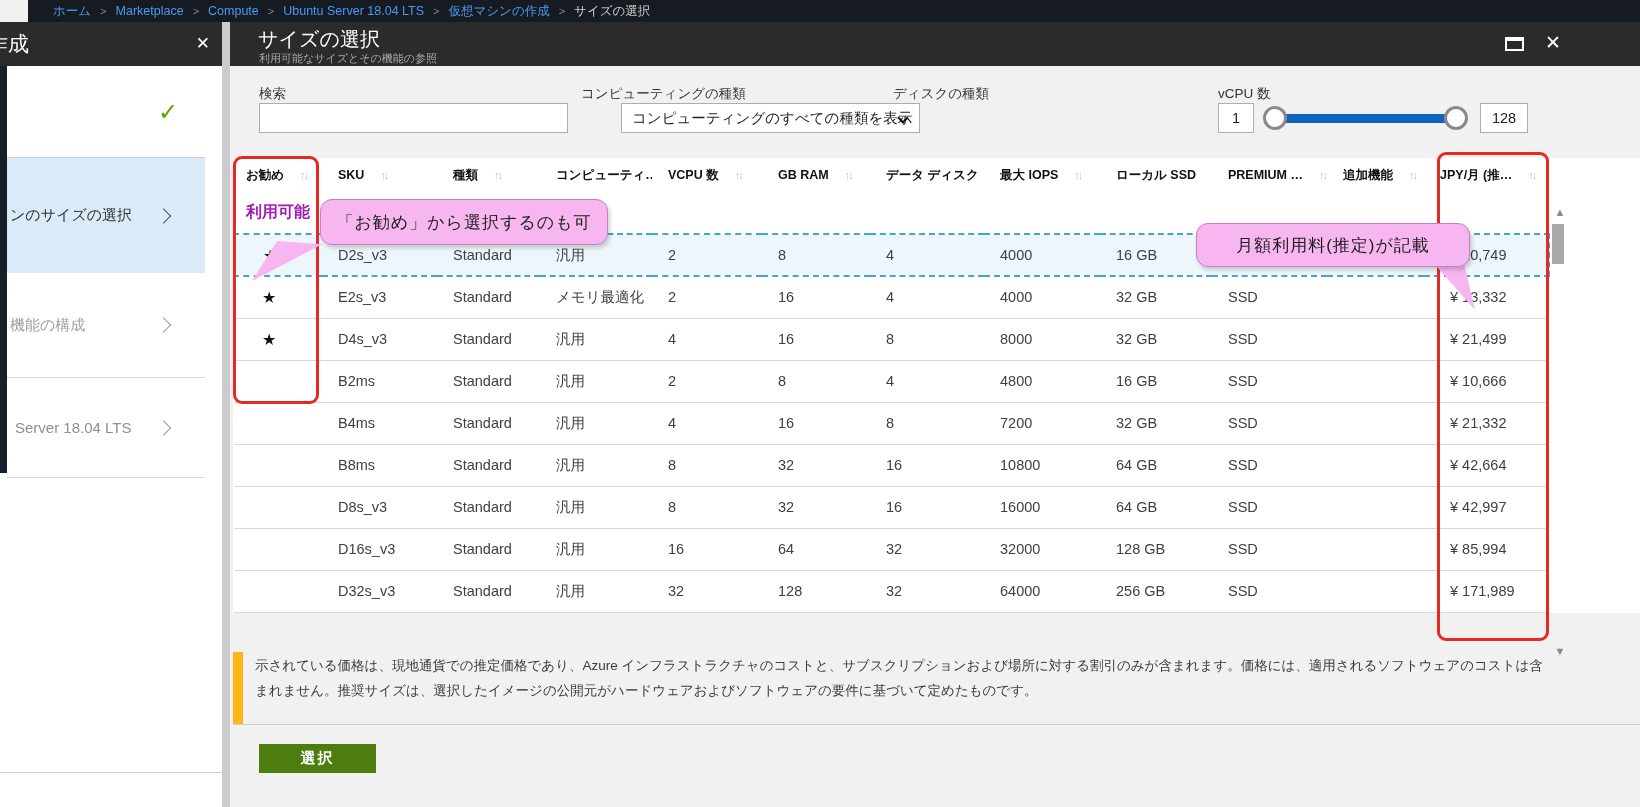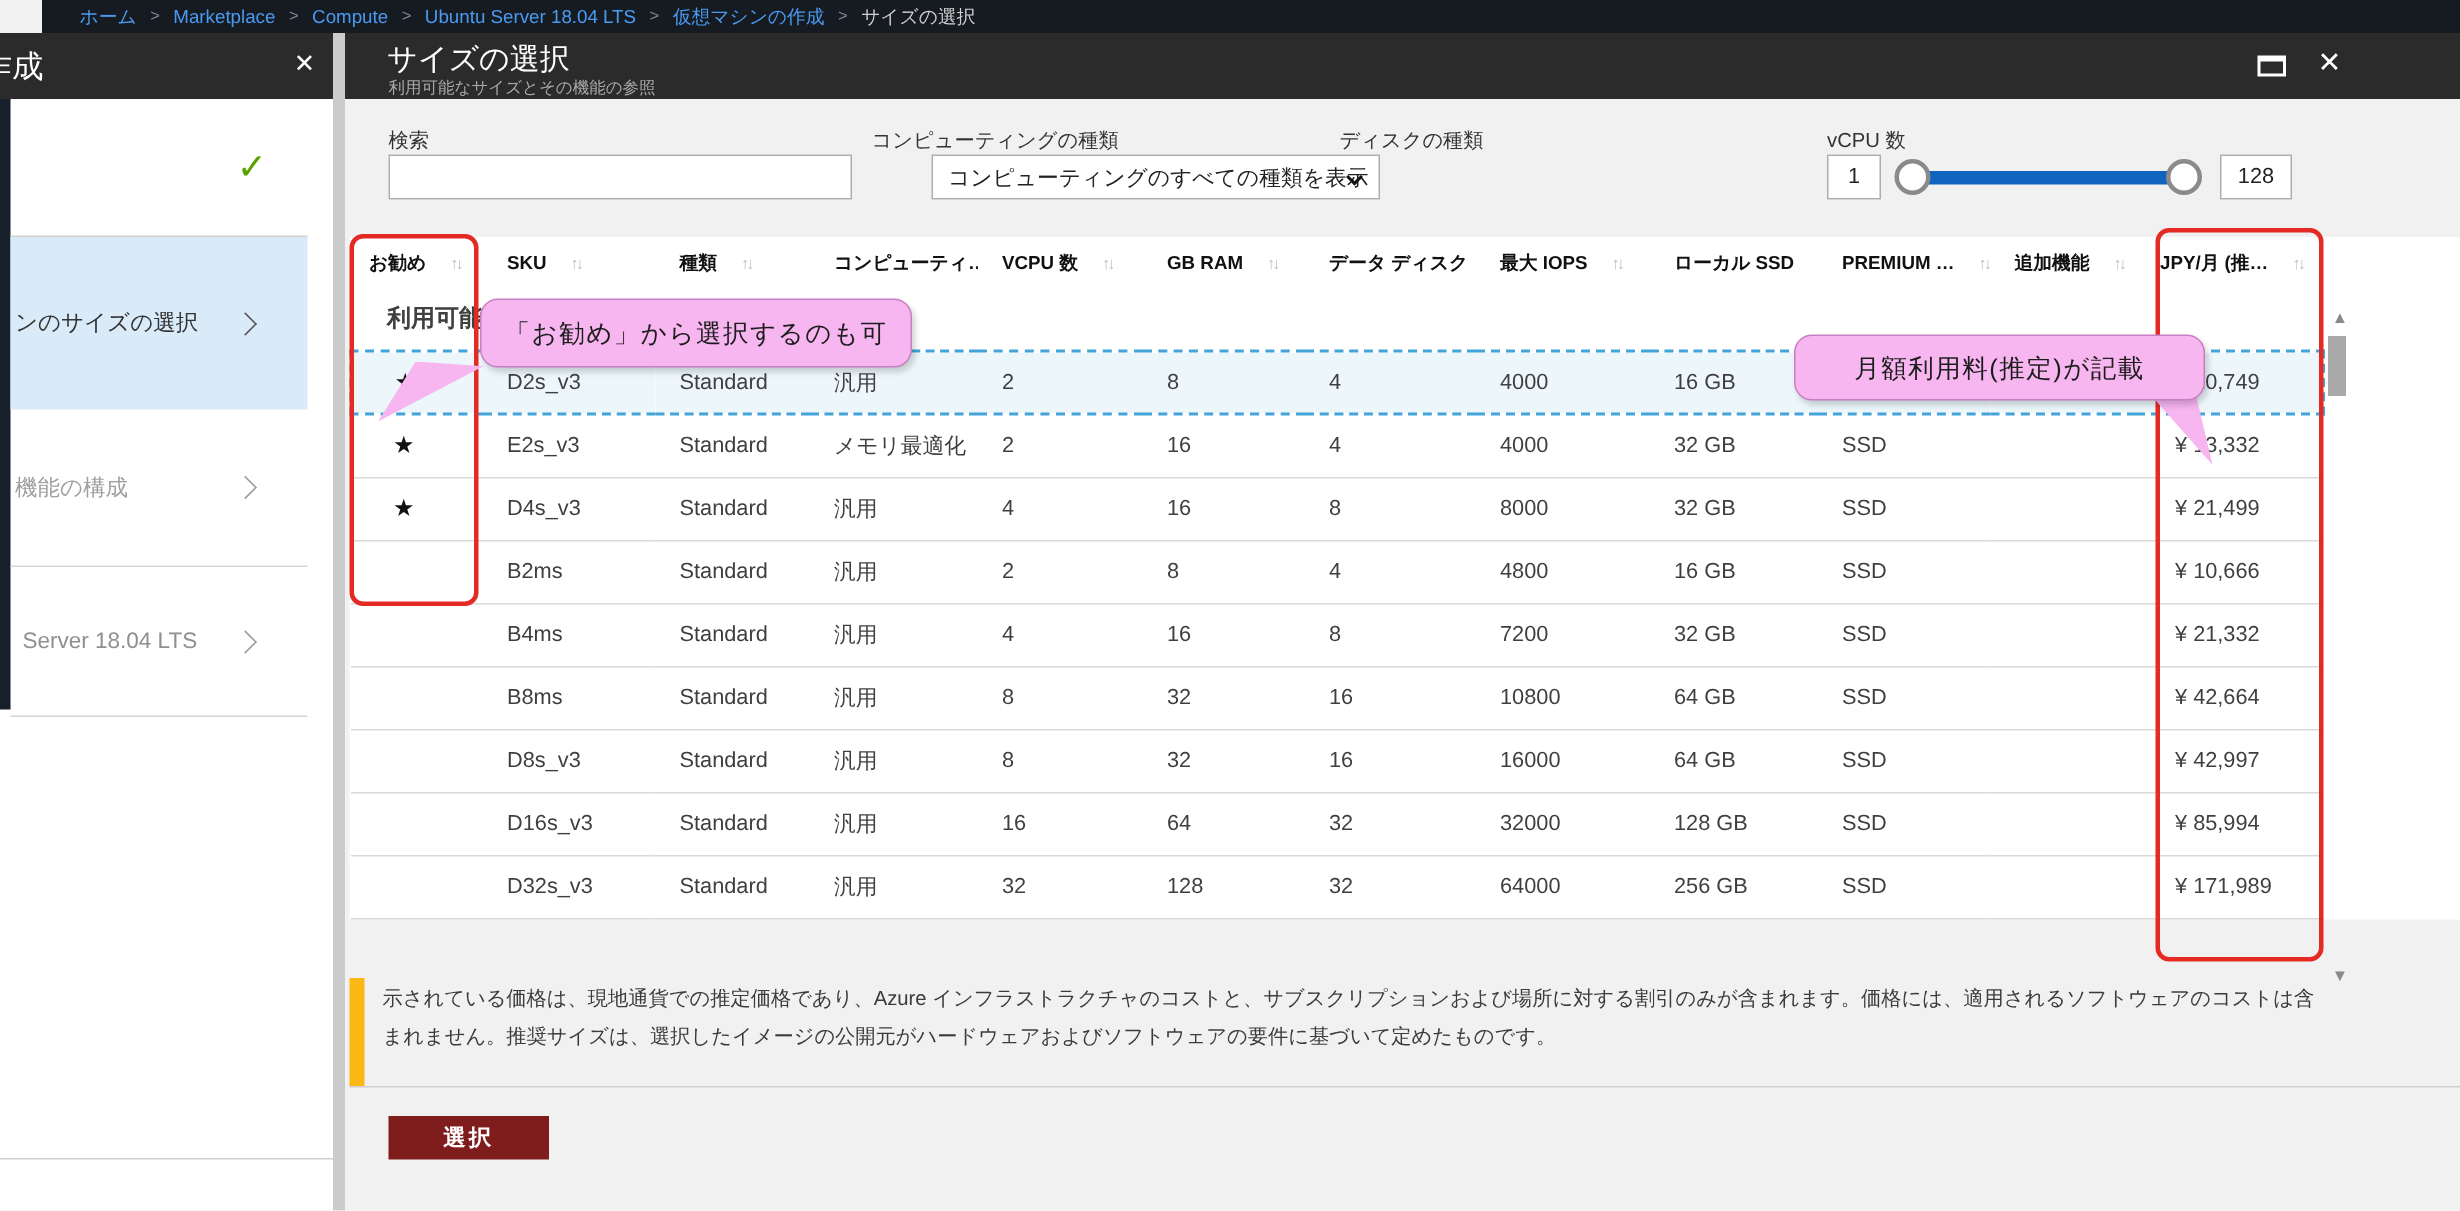--- a/index.html
+++ b/index.html
@@ -62,21 +62,21 @@
   .slider-handle.left { left:1px; } .slider-handle.right { right:0; }
 
   
   .table-wrap { position:absolute; left:3px; top:136px; width:1526px; background:#fff; }
   table.size-table { width:1315px; border-collapse:collapse; table-layout:fixed; }
   .size-table th { height:34px; text-align:left; font-size:12.5px; font-weight:700; color:#111;
                    padding-left:16px; white-space:nowrap; overflow:hidden; background:#fff; cursor:pointer; }
   .size-table th:first-child { padding-left:12px; }
   .sort-ic { color:#c0c0c0; font-size:11px; font-weight:400; margin-left:16px; letter-spacing:-2px; }
   .avail-row td { height:64px; background:#fff; }
-  .avail-label { font-size:16px; font-weight:700; color:#404040; padding-left:24px; }
+  .avail-label { font-size:16px; font-weight:700; color:#a21caf; padding-left:12px; }
   .size-table td { height:42px; font-size:14.5px; color:#3f3f3f; padding-left:16px;
                    border-bottom:1px solid #d9d9d9; background:#fff; white-space:nowrap; overflow:hidden; }
   .size-table td.star-cell { padding-left:28px; font-size:16px; color:#111; }
   .size-table td.price-cell { padding-left:26px; }
   .size-table tbody tr { cursor:pointer; }
   tr.selected td { background:#ecf6fb; border-top:2px dashed #42a4d8; border-bottom:2px dashed #42a4d8; }
   tr.selected td:first-child { border-left:2px dashed #42a4d8; }
   tr.selected td:last-child { border-right:2px dashed #42a4d8; }
 
   
@@ -100,21 +100,21 @@
   .tail.t1 { left:22px;   top:219px; width:90px; height:40px; clip-path:polygon(0 100%, 28% 0, 78% 8%); }
   .tail.t2 { left:1175px; top:226px; width:70px; height:62px; clip-path:polygon(100% 100%, 22% 0, 80% 4%); }
 
   
   .notice { position:absolute; left:3px; top:626px; width:1330px; }
   .notice-bar { position:absolute; left:0; top:4px; width:10px; height:72px; background:#fcb714; }
   .notice-text { position:absolute; left:22px; top:6px; width:1292px; font-size:13.5px;
                  line-height:1.85; color:#3b3b3b; }
   .notice-divider { position:absolute; left:3px; top:702px; width:1407px; border-top:1px solid #cfcfcf; }
 
-  .select-btn { position:absolute; left:29px; top:722px; width:107px; height:29px; background:#7f1d1d;
+  .select-btn { position:absolute; left:29px; top:722px; width:117px; height:29px; background:#4d7c0f;
                 color:#fff; font-size:15px; font-weight:700; border:none; cursor:pointer;
                 letter-spacing:2px; font-family:inherit; }
 </style>
 </head>
 <body>
 
 <div id="screen">
 
   <div class="topbar">
       <span class="crumb-link">ホーム</span>

